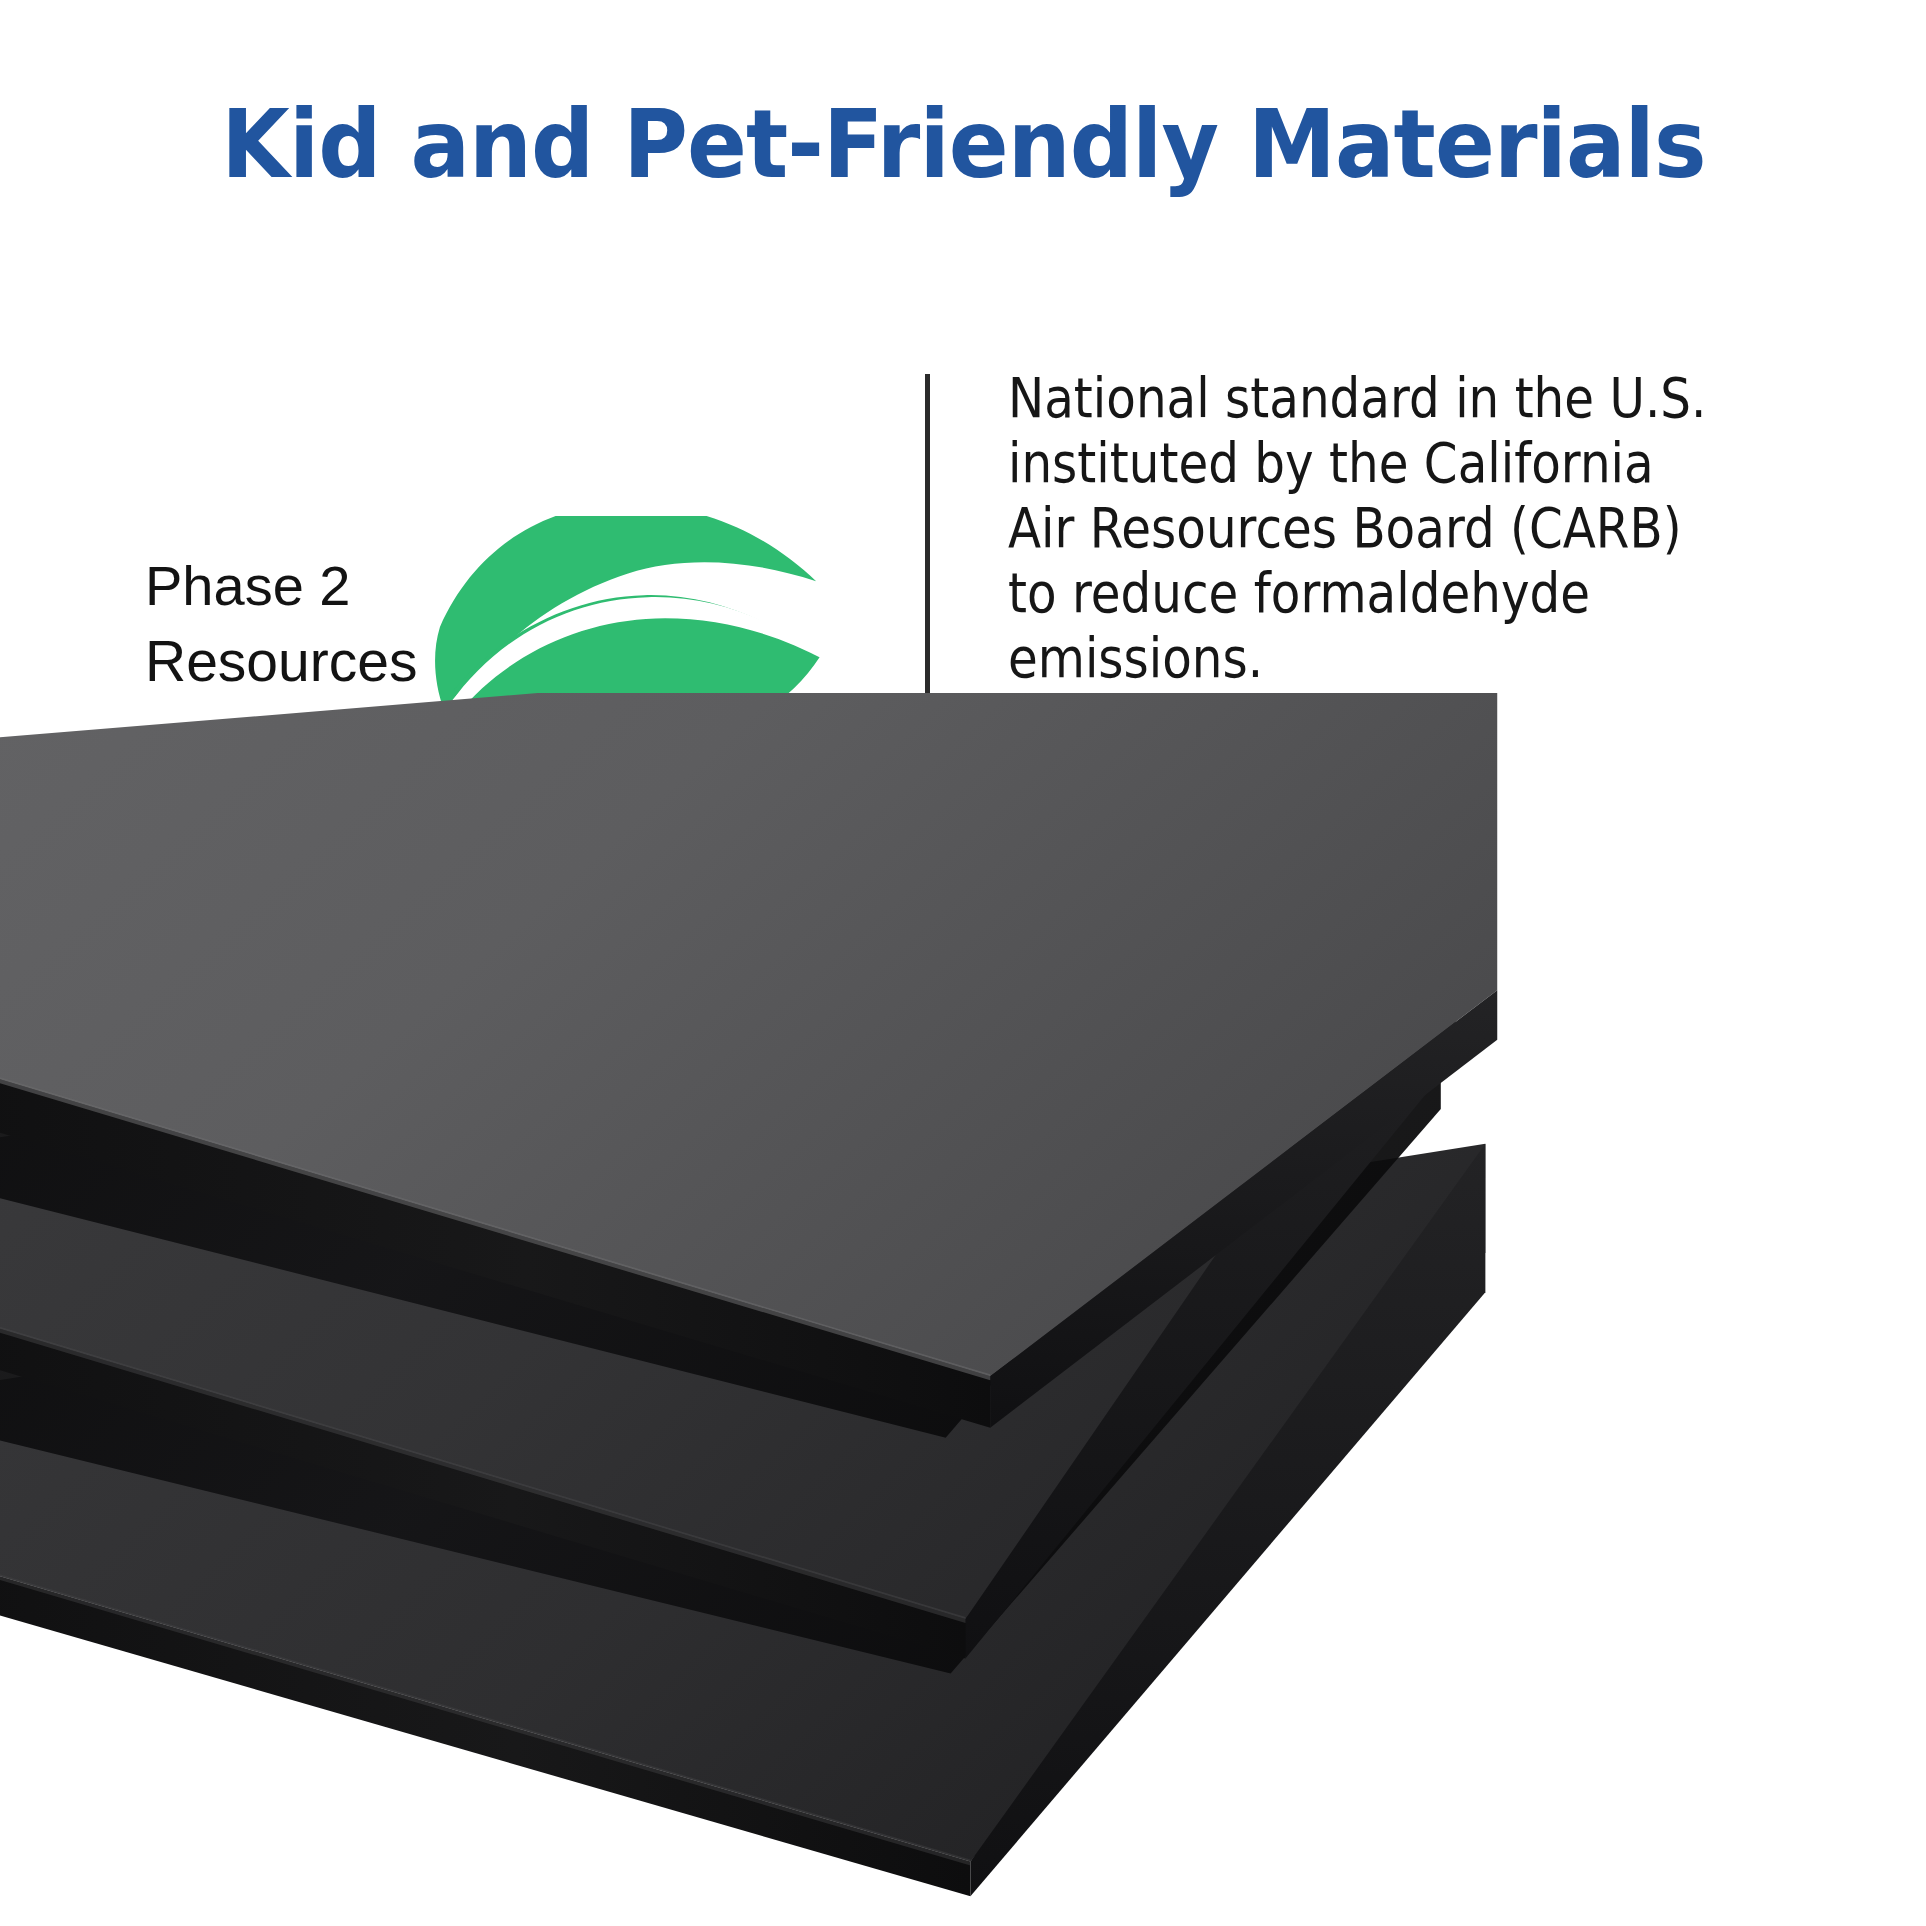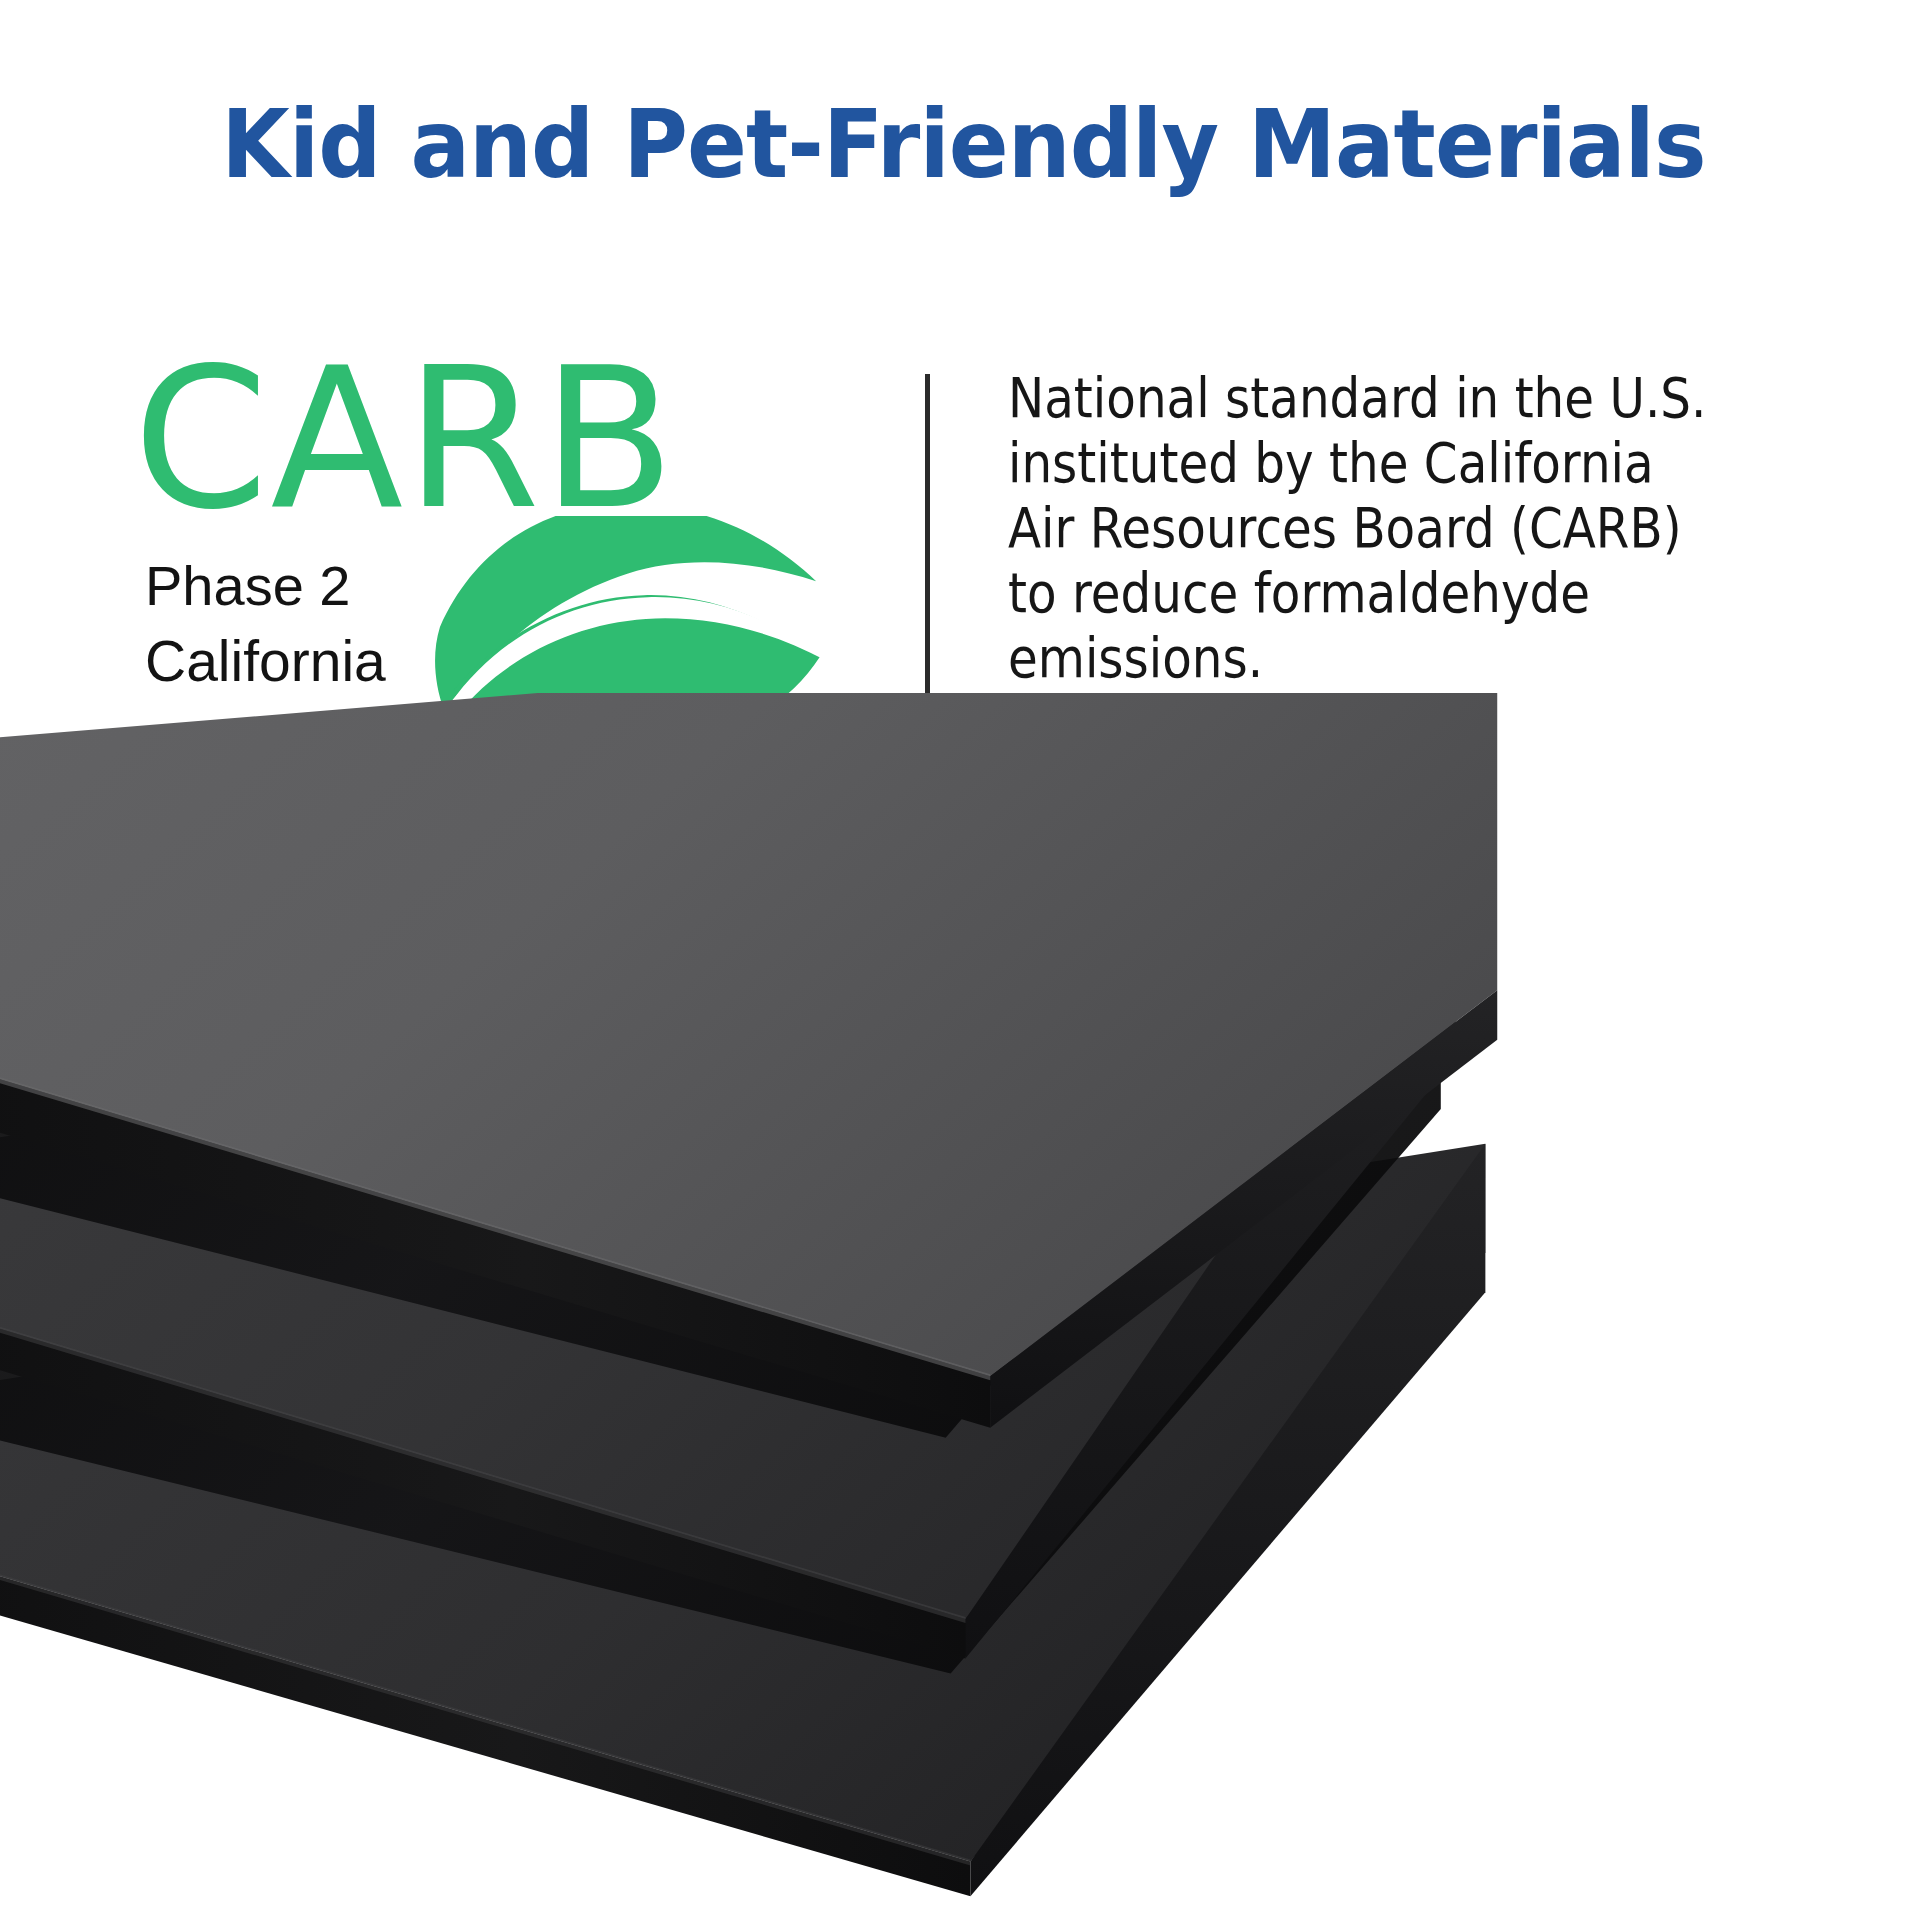--- a/index.html
+++ b/index.html
@@ -132,25 +132,24 @@
 </style>
 </head>
 <body>
 
 <div class="stage">
 
   <div id="page-title">Kid and Pet-Friendly Materials</div>
 
   <div class="carb-block">
 
-    <div class="carb-wordmark">CARB</div>
 
     <div class="carb-phase">Phase 2</div>
 
-    <div class="carb-compliance">California</div>
+    <div class="carb-compliance">Resources</div>
 
     <svg class="carb-leaf" viewBox="0 0 420 200">
 
       <path d="M 16 112
                C 52 30, 128 -16, 214 -12
                C 292 -9, 352 24, 396 66
                C 330 44, 262 40, 206 58
                C 150 76, 104 108, 70 142
                C 50 162, 32 182, 20 196
                C 10 168, 8 138, 16 112 Z" fill="#2FBC71"></path>

